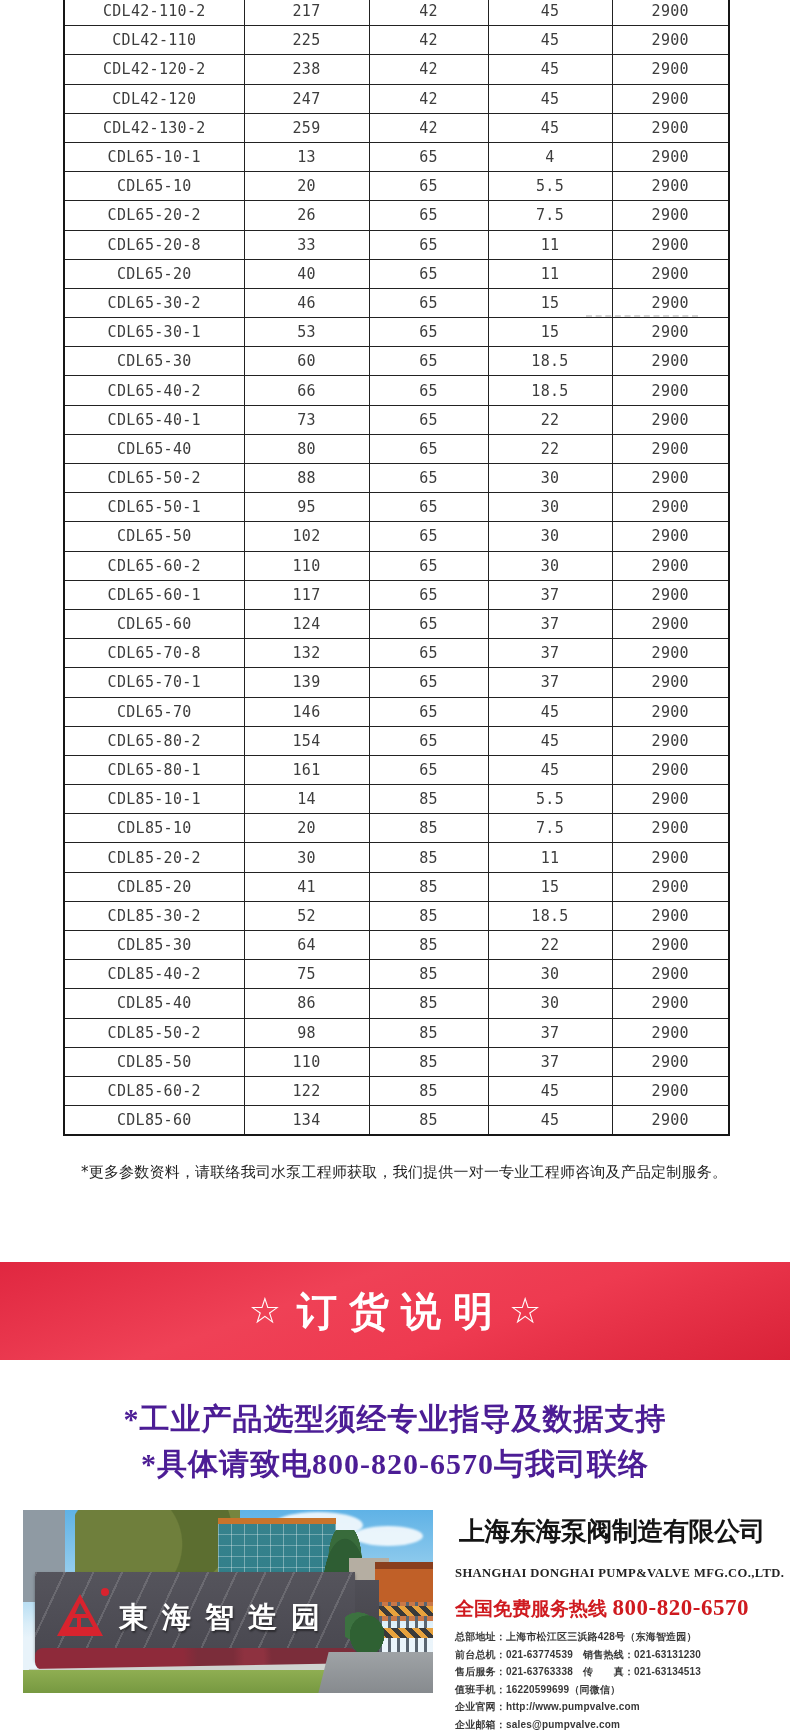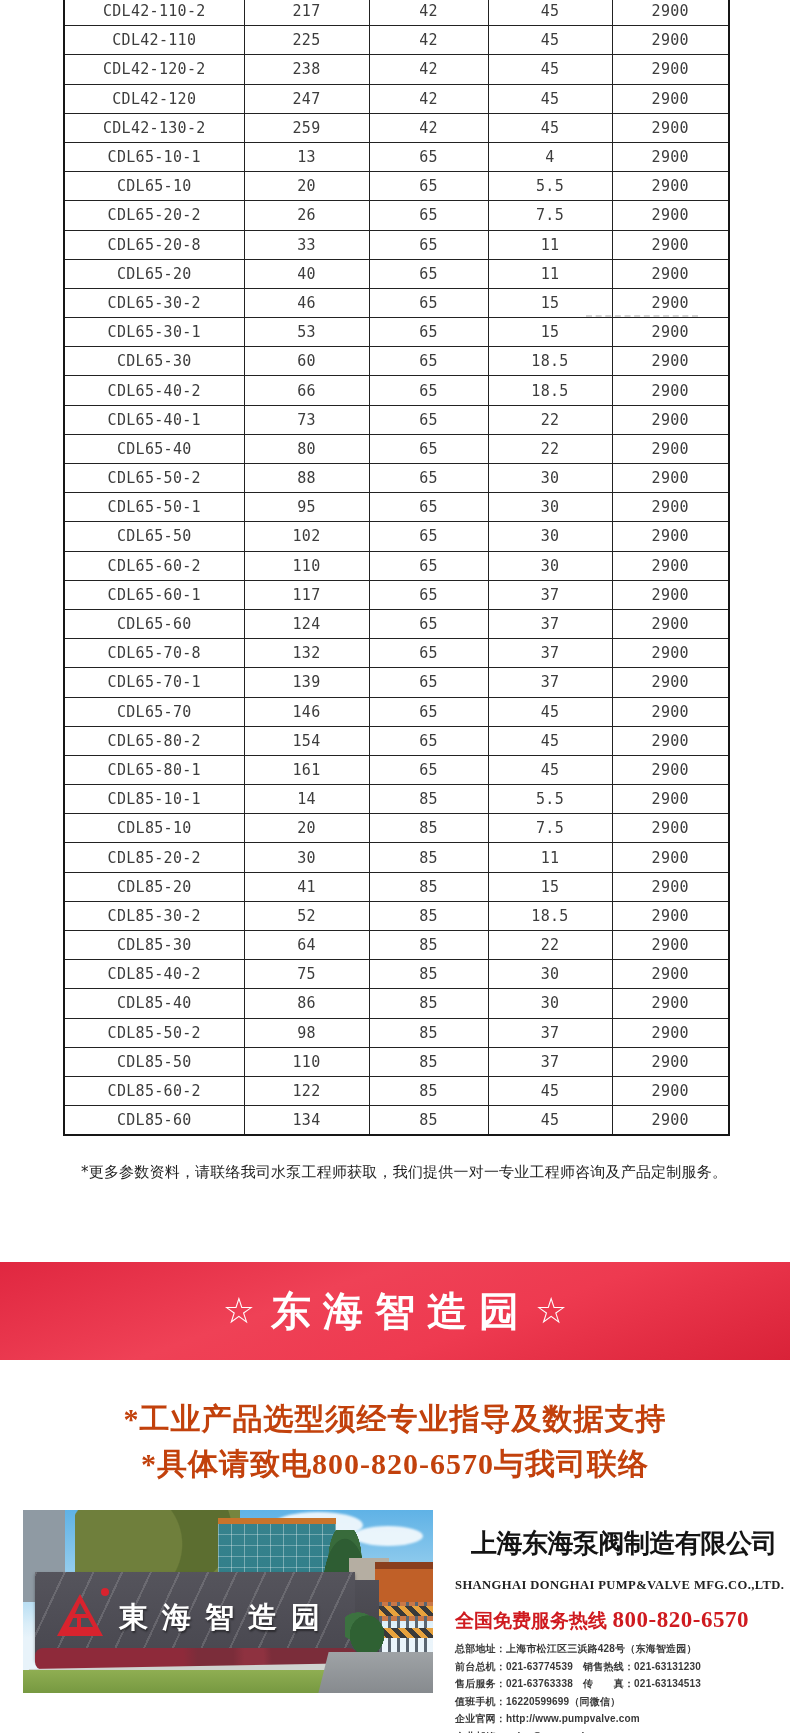--- a/index.html
+++ b/index.html
@@ -31,21 +31,21 @@
     display:flex;align-items:center;justify-content:center;
   }
   .banner .title{
     color:#ffffff;font-weight:bold;font-size:40px;letter-spacing:12px;
     font-family:"DejaVu Sans",sans-serif;margin:0 4px 0 16px;
   }
   .banner .star{color:#ffffff;font-size:36px;font-weight:bold;line-height:1;}
   
   .warnings{
     position:absolute;left:0;top:1396px;width:790px;text-align:center;
-    font-family:"Liberation Serif",serif;font-weight:900;color:#c2410c;
+    font-family:"Liberation Serif",serif;font-weight:900;color:#4c1d95;
   }
   .warnings .wline{font-size:30px;line-height:45px;letter-spacing:1px;}
   
   .footer{position:absolute;left:0;top:1510px;width:790px;height:200px;}
   
   .photo{
     position:absolute;left:23px;top:0;width:410px;height:183px;overflow:hidden;
     background:linear-gradient(180deg,#5fb2e6 0%,#9ed2ef 40%,#d9edf8 62%,#e8f3fa 70%);
   }
   .photo *{position:absolute;}
@@ -95,21 +95,21 @@
     radial-gradient(circle at 70% 45%,#7b2d3a 0 45%,transparent 50%),
     radial-gradient(circle at 90% 50%,#8e2a3a 0 42%,transparent 47%),
     #833041;border-radius:8px;}
   .curb{left:6px;top:156px;width:336px;height:7px;background:#cfd3cf;transform:rotate(-1deg);}
   .lawn{left:-10px;top:160px;width:360px;height:30px;background:linear-gradient(180deg,#8fae52,#6f923c);}
   .road{left:300px;top:142px;width:116px;height:45px;background:linear-gradient(180deg,#9fa3a6,#84888c);transform:skewX(-14deg);}
   
   .info{position:absolute;left:455px;top:0;width:320px;}
   .company-cn{
     font-size:26px;font-weight:900;color:#141414;letter-spacing:-.5px;
-    font-family:"DejaVu Sans",sans-serif;white-space:nowrap;margin:16px;
+    font-family:"DejaVu Sans",sans-serif;white-space:nowrap;margin:4px;
   }
   .company-en{
     margin-top:17px;font-family:"Liberation Serif",serif;font-weight:bold;
     font-size:12.6px;color:#222;letter-spacing:.4px;white-space:nowrap;
   }
   .hotline{margin-top:14px;color:#cf1a1f;font-weight:bold;white-space:nowrap;}
   .hotline .hl-label{font-size:19px;font-family:"Liberation Serif",serif;font-weight:900;}
   .hotline .hl-number{font-size:23px;font-family:"Liberation Serif",serif;font-weight:900;letter-spacing:.5px;}
   .details{margin-top:6px;}
   .details .dline{
@@ -405,21 +405,21 @@
         </tr>
       </tbody>
   </table>
 </div>
 <div class="watermark"></div>
 
 <div class="note">*更多参数资料，请联络我司水泵工程师获取，我们提供一对一专业工程师咨询及产品定制服务。</div>
 
 <div class="banner">
   <span class="star">☆</span>
-  <span class="title">东海智造园</span>
+  <span class="title">订货说明</span>
   <span class="star">☆</span>
 </div>
 
 <div class="warnings">
   <div class="wline">*工业产品选型须经专业指导及数据支持</div>
   <div class="wline">*具体请致电800-820-6570与我司联络</div>
 </div>
 
 <div class="footer">
 

